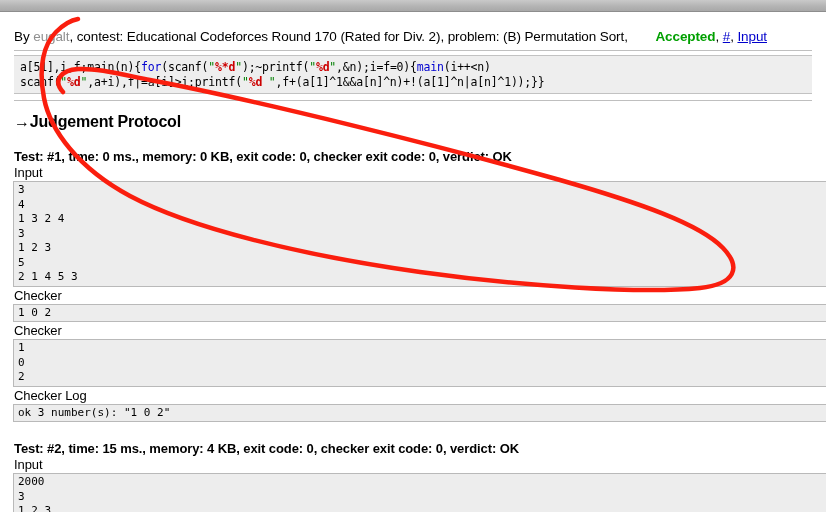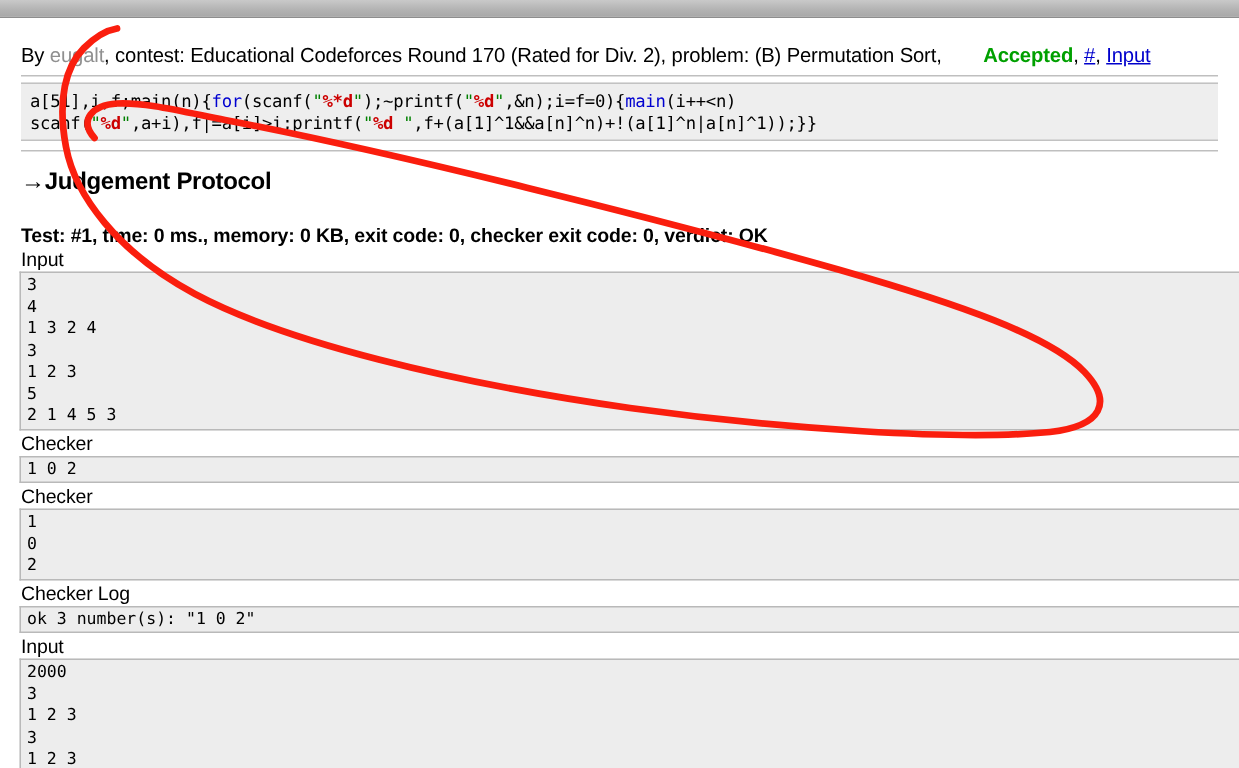--- a/index.html
+++ b/index.html
@@ -120,20 +120,21 @@
 </div>
 <div class="iobox" style="margin-left:13px;width:813px;">1
 0
 2</div>
 <div class="page">
   <div class="fieldlabel">Checker Log</div>
 </div>
 <div class="iobox" style="margin-left:13px;width:813px;">ok 3 number(s): "1 0 2"</div>
 
 <div class="page">
+  <div class="testline" style="margin-top:19px;">Test: #2, time: 15 ms., memory: 4 KB, exit code: 0, checker exit code: 0, verdict: OK</div>
   <div class="fieldlabel">Input</div>
 </div>
 <div class="iobox" style="margin-left:13px;width:813px;">2000
 3
 1 2 3
 3
 1 2 3</div>
 
 <svg class="annot" viewBox="0 0 826 512" xmlns="http://www.w3.org/2000/svg">
   <path d="M 63 92 C 52 80 62 70 78 69 C 96 68 120 74 150 80 C 260 101 440 146 560 180 C 640 203 700 224 723 248 C 742 268 735 284 700 288 C 640 294 520 286 420 272 C 300 255 190 228 130 196 C 78 168 50 130 44 98 C 38 66 44 44 56 32 C 64 24 72 20 78 19" fill="none" stroke="#fa1e0e" stroke-width="4.5" stroke-linecap="round" stroke-linejoin="round"></path>

